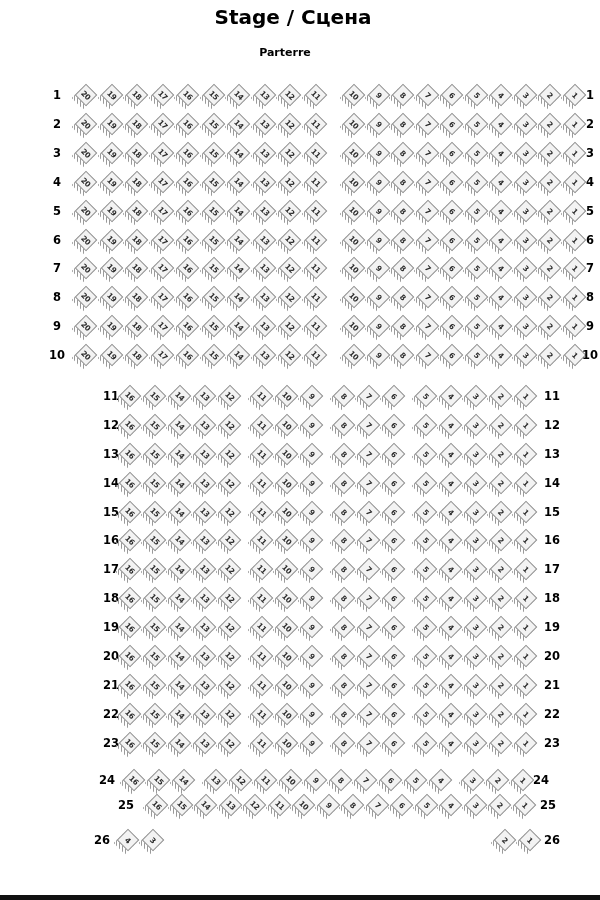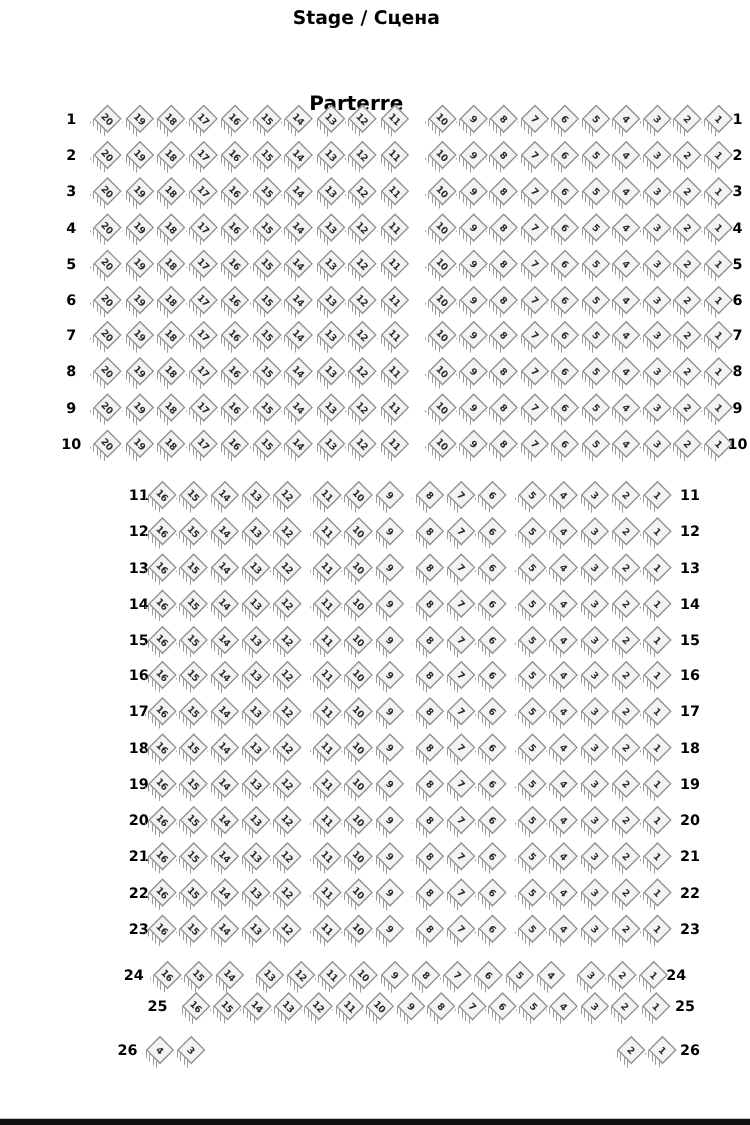--- a/index.html
+++ b/index.html
@@ -6,27 +6,27 @@
   .chart {
     position:relative;
     width:600px; height:900px;
     background:var(--bg,#fff);
     font-family:"DejaVu Sans", sans-serif;
     overflow:hidden;
   }
   .stage-title {
     position:absolute; top:5px; left:293px;
     transform:translateX(-50%);
-    font-size:15px; font-weight:bold; color:#000;
+    font-size:20px; font-weight:bold; color:#000;
     white-space:nowrap;
   }
   .section-title {
-    position:absolute; top:73px; left:285px;
+    position:absolute; top:46px; left:285px;
     transform:translateX(-50%);
-    font-size:16px; font-weight:bold; color:#000;
+    font-size:11px; font-weight:bold; color:#000;
     white-space:nowrap;
   }
   .row-label {
     position:absolute;
     transform:translate(-50%,-50%);
     font-size:11.5px; font-weight:bold; color:var(--label,#000);
     white-space:nowrap;
   }
   .seat {
     position:absolute;

